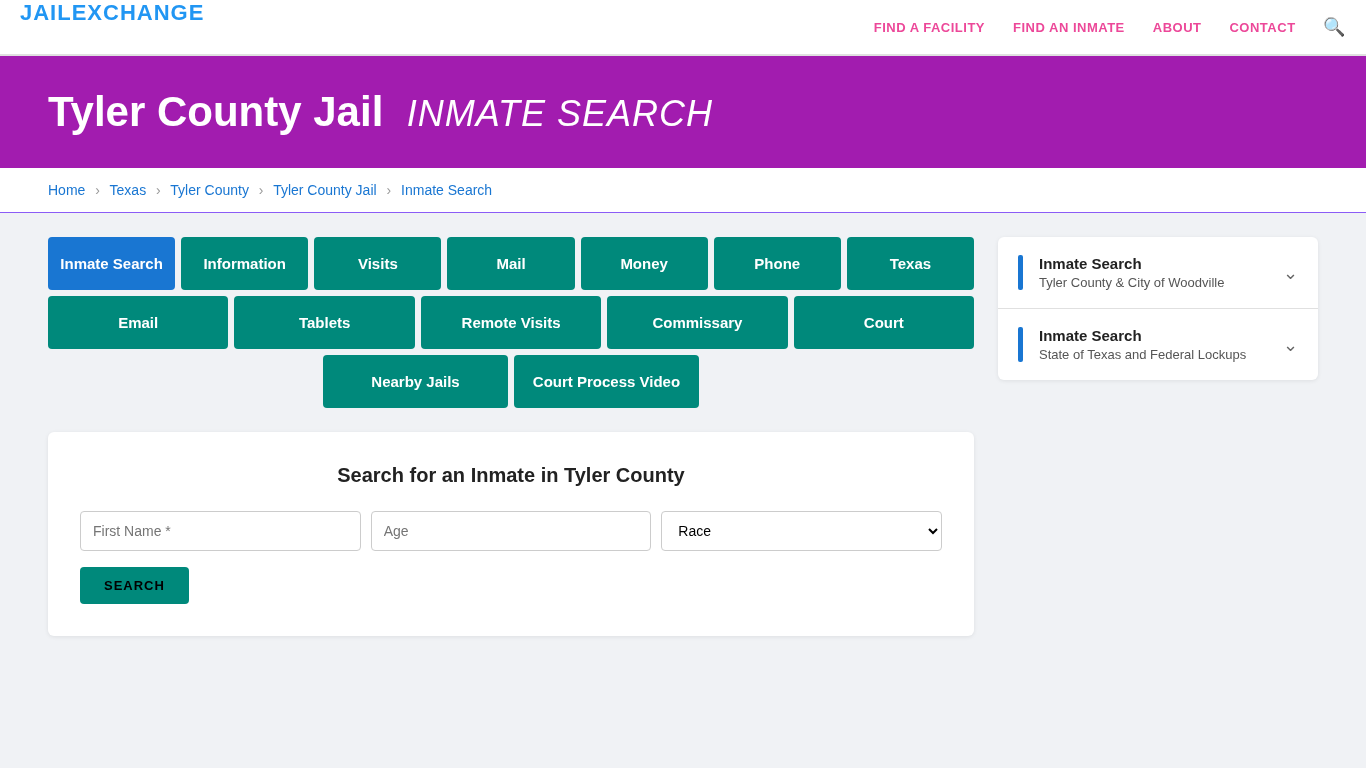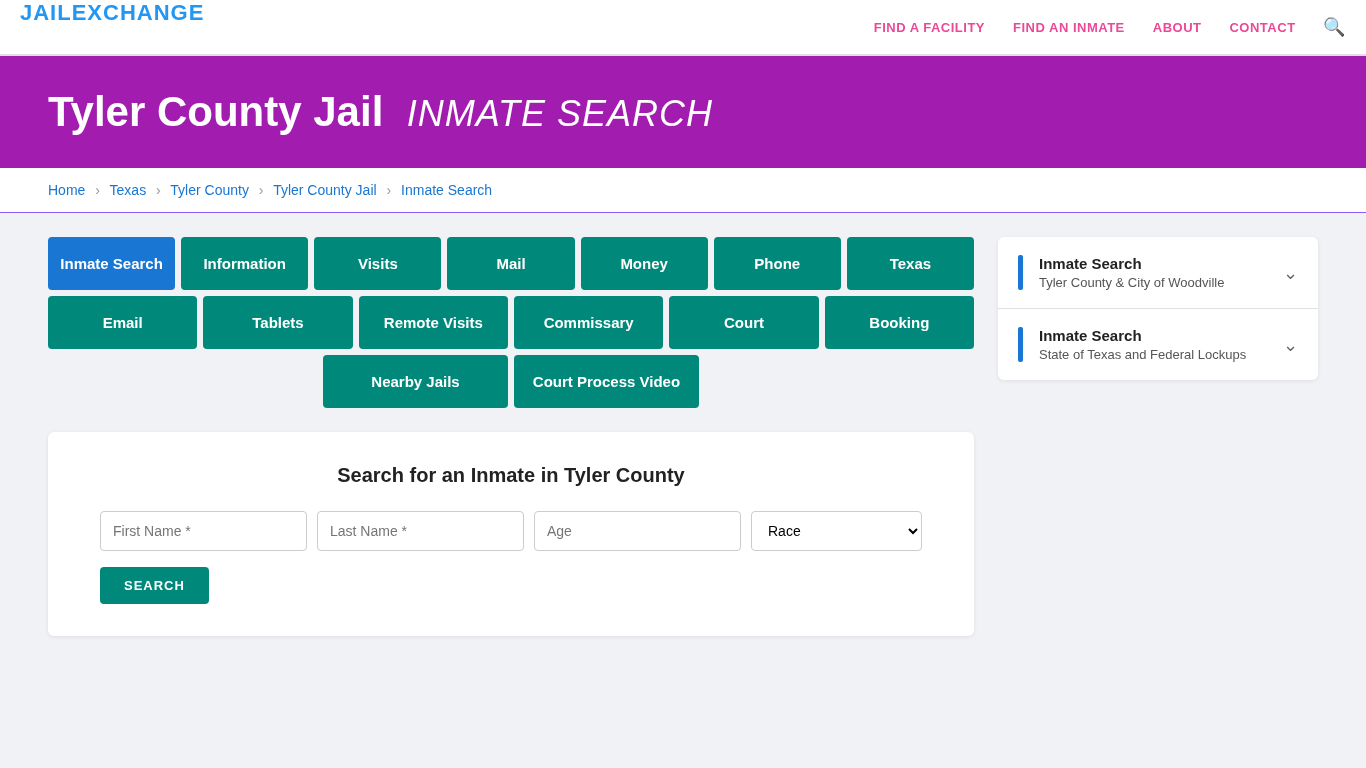--- a/index.html
+++ b/index.html
@@ -83,21 +83,21 @@
       white-space: nowrap;
     }
     .nav-btn.active { background: #1976d2; }
     .buttons-row-partial { display: flex; gap: 6px; justify-content: center; margin-bottom: 6px; }
     .buttons-row-partial .nav-btn { flex: 0 1 185px; }
 
     
     .search-box {
       background: #fff;
       border-radius: 6px;
-      padding: 32px 52px 32px;
+      padding: 32px 32px 32px;
       box-shadow: 0 1px 4px rgba(0,0,0,0.08);
     }
     .search-box h2 {
       text-align: center;
       font-size: 20px;
       font-weight: 700;
       margin-bottom: 24px;
       color: #222;
     }
     .search-fields { display: flex; gap: 10px; margin-bottom: 16px; }
@@ -107,21 +107,21 @@
       padding: 10px 12px;
       border: 1px solid #ccc;
       border-radius: 4px;
       font-size: 14px;
       color: #000000;
       background: #fff;
     }
     .search-fields select { cursor: pointer; }
     .search-btn {
       background: #00897b;
-      color: #ffffff;
+      color: #000000;
       border: none;
       border-radius: 4px;
       padding: 11px 24px;
       font-size: 13px;
       font-weight: 700;
       letter-spacing: 1px;
       cursor: pointer;
       text-transform: uppercase;
     }
 
@@ -208,33 +208,31 @@
         <button class="nav-btn">Money</button>
         <button class="nav-btn">Phone</button>
         <button class="nav-btn">Texas</button>
       </div>
       <div class="buttons-row">
         <button class="nav-btn">Email</button>
         <button class="nav-btn">Tablets</button>
         <button class="nav-btn">Remote Visits</button>
         <button class="nav-btn">Commissary</button>
         <button class="nav-btn">Court</button>
-        <button class="nav-btn">Booking</button>
       </div>
       <div class="buttons-row-partial">
         <button class="nav-btn">Nearby Jails</button>
         <button class="nav-btn">Court Process Video</button>
       </div>
     </div>
 
     <div class="search-box">
       <h2>Search for an Inmate in Tyler County</h2>
       <div class="search-fields">
         <input type="text" placeholder="First Name *" style="">
-        <input type="text" placeholder="Last Name *" style="">
         <input type="text" placeholder="Age" style="">
         <select>
           <option>Race</option>
           <option>White</option>
           <option>Black</option>
           <option>Hispanic</option>
           <option>Asian</option>
           <option>Other</option>
         </select>
       </div>

